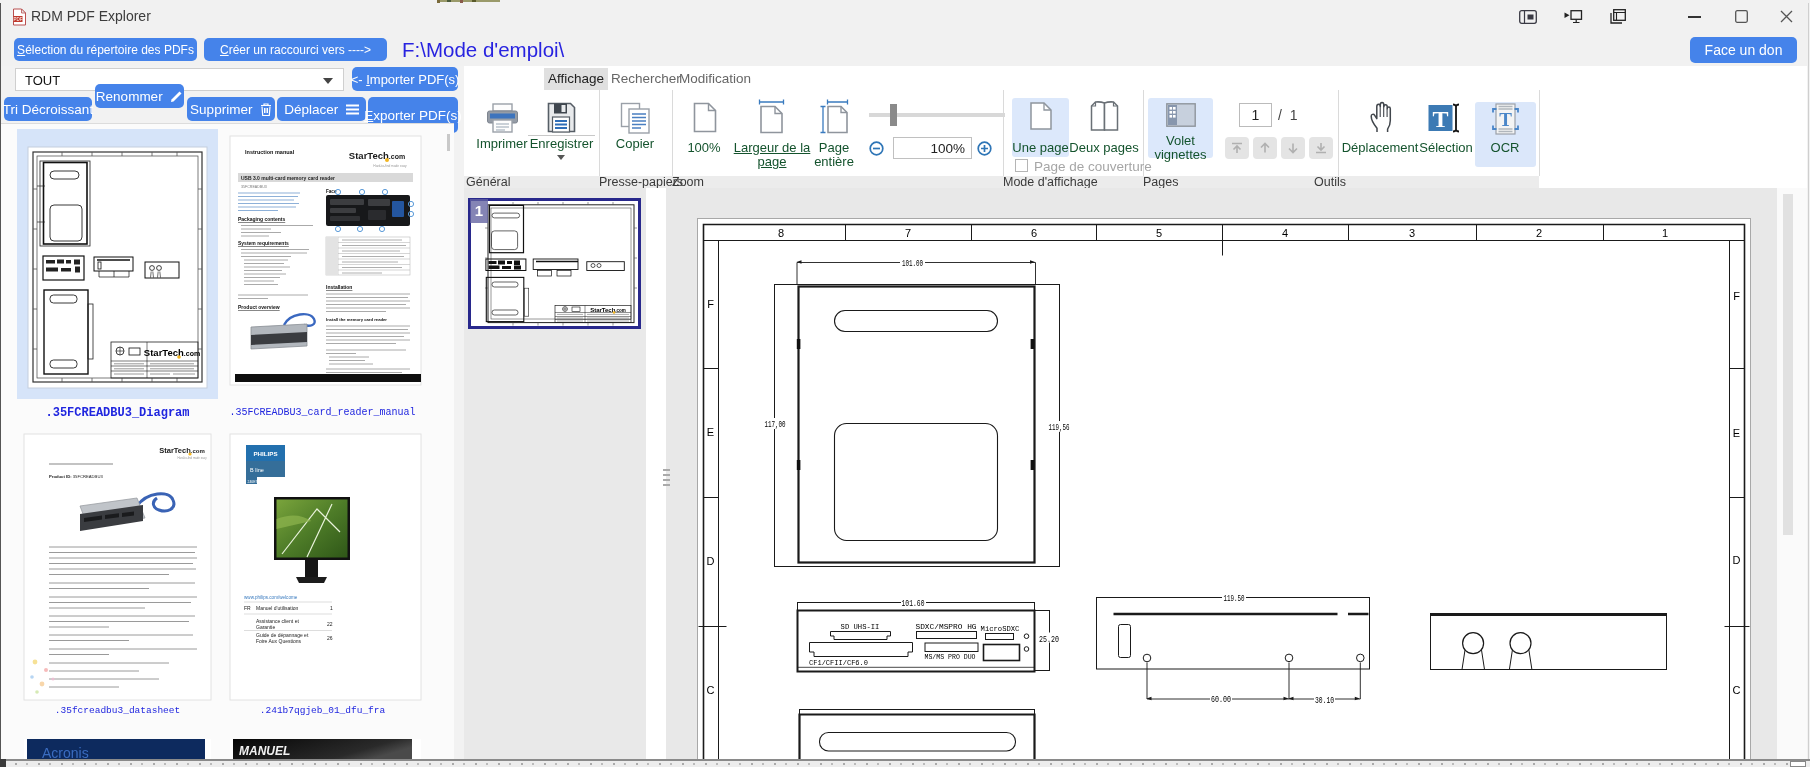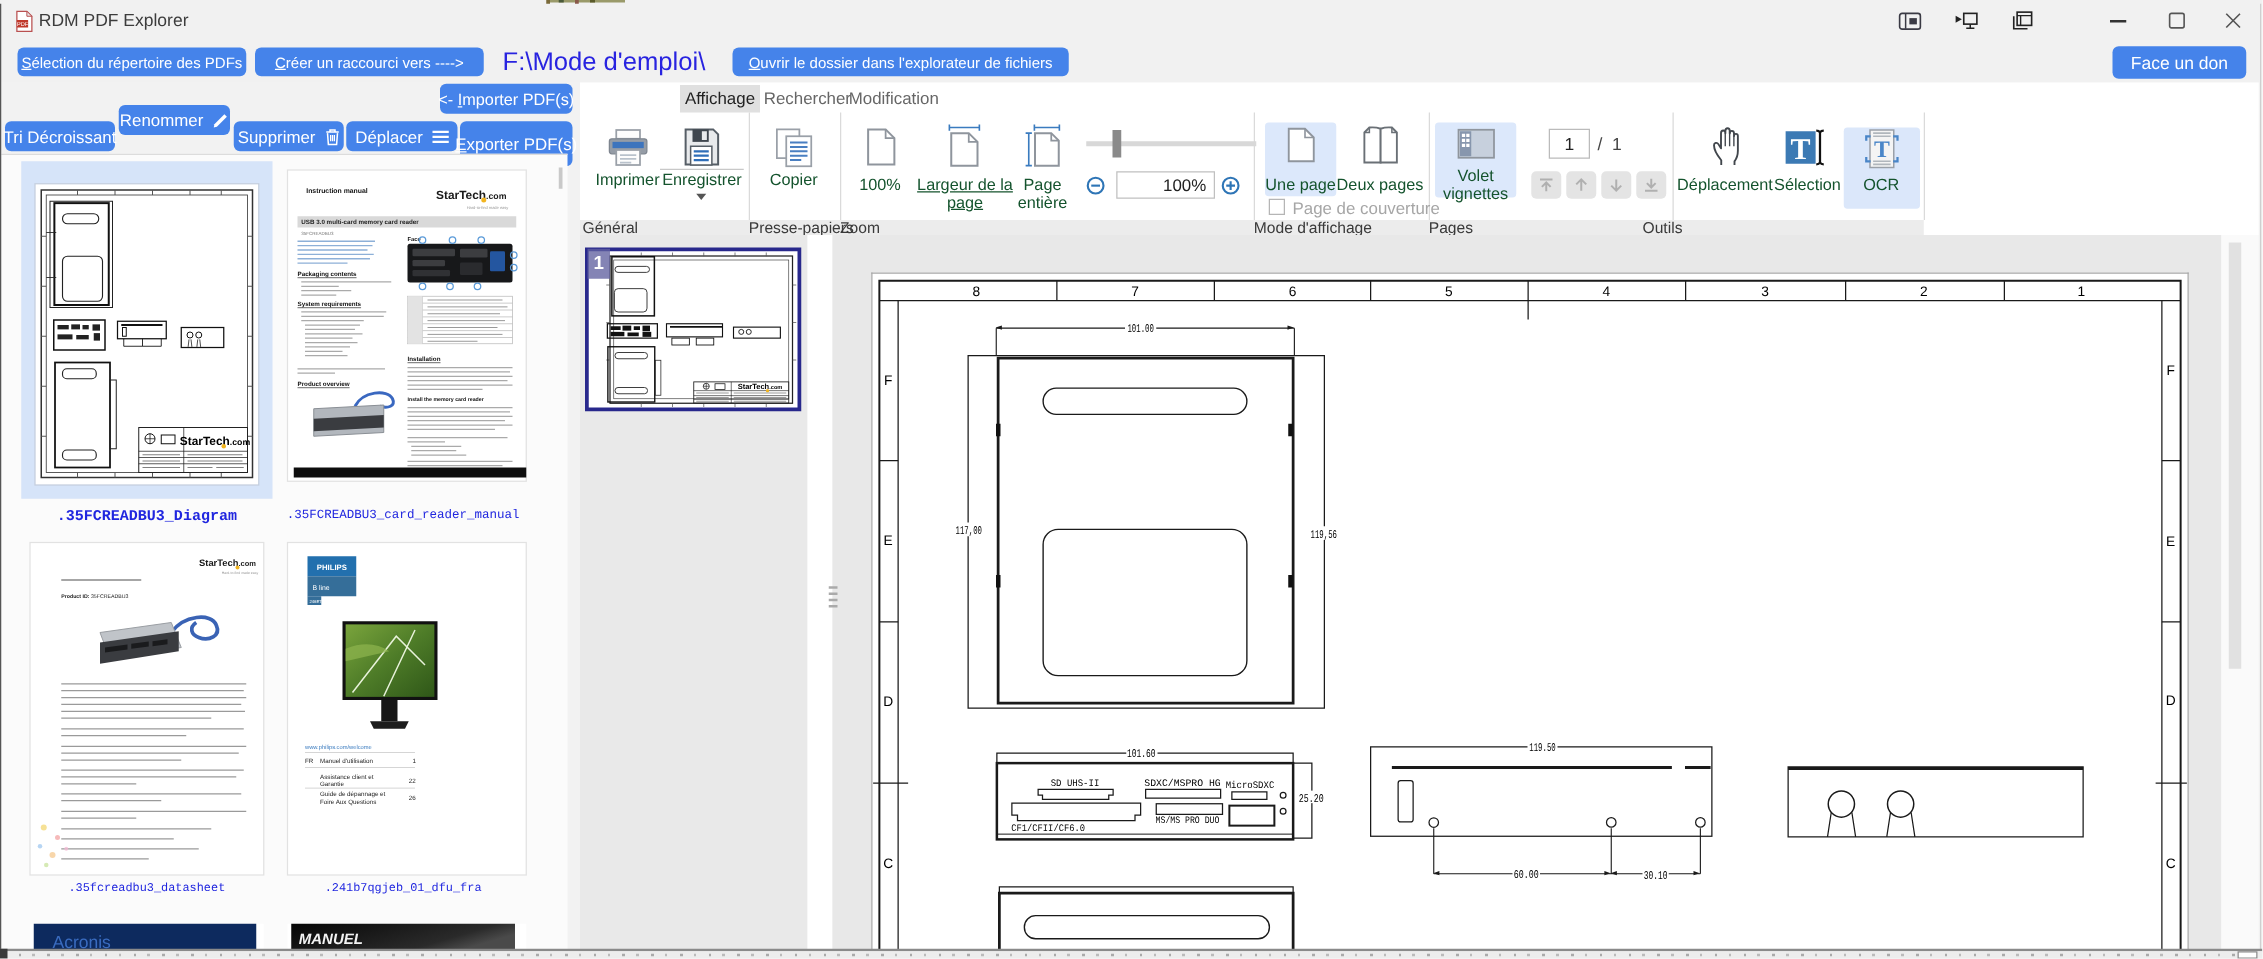--- a/index.html
+++ b/index.html
@@ -55,25 +55,26 @@
     </svg>
   </div>
 
   <div class="btn" style="left:14px;top:38px;width:183px;height:23px;">
       <span><span class="u">S</span>élection du répertoire des PDFs</span>
     </div>
   <div class="btn" style="left:204px;top:38px;width:183px;height:23px;">
       <span><span class="u">C</span>réer un raccourci vers ----&gt;</span>
     </div>
   <div class="abs" style="left:402px;top:38px;width:170px;height:26px;font-size:20.5px;color:#2823e0;white-space:nowrap;">F:\Mode d'emploi\</div>
-  <div class="btn" style="left:586px;top:38px;width:269px;height:23px;">
-      <span><span class="u">O</span>uvrir le dossier dans l'explorateur de fichiers</span>
-    </div>
   <div class="btn" style="left:1690px;top:37px;width:107px;height:26px;font-size:14px;">Face un don</div>
 
+  <div class="abs" style="left:15px;top:68px;width:329px;height:23px;background:#fff;border:1px solid #cfcfcf;box-sizing:border-box;">
+    <span style="position:absolute;left:9px;top:4px;font-size:13px;color:#111;">TOUT</span>
+    <span style="position:absolute;right:10px;top:9px;width:0;height:0;border-left:5px solid transparent;border-right:5px solid transparent;border-top:6px solid #444;"></span>
+  </div>
   <div class="btn" style="left:352px;top:67px;width:106px;height:24px;font-size:13px;">&lt;-&nbsp;<span class="u">I</span>mporter PDF(s)</div>
 
   <div class="btn" style="left:4px;top:97px;width:88px;height:24px;font-size:13.5px;">Tri Décroissant</div>
   <div class="btn" style="left:95px;top:84px;width:89px;height:24px;font-size:13.5px;">Renommer&nbsp;&nbsp;<svg width="13" height="13" viewBox="0 0 13 13" style="position:static">
         <path d="M1,12 l2.5-0.6 8-8 -2-2 -8,8 z" fill="#fff"></path>
       </svg></div>
   <div class="btn" style="left:187px;top:97px;width:88px;height:24px;font-size:13.5px;">Supprimer&nbsp;&nbsp;<svg width="12" height="13" viewBox="0 0 12 13" style="position:static">
         <path d="M1,2.5 h10 M6,0.8 h0 M4,2 v-1 h4 v1 M2,3.5 l0.7,9 h6.6 l0.7,-9" stroke="#fff" stroke-width="1.2" fill="none"></path>
         <path d="M4.5,5 v5 M6,5 v5 M7.5,5 v5" stroke="#fff" stroke-width="1"></path>
       </svg></div>

